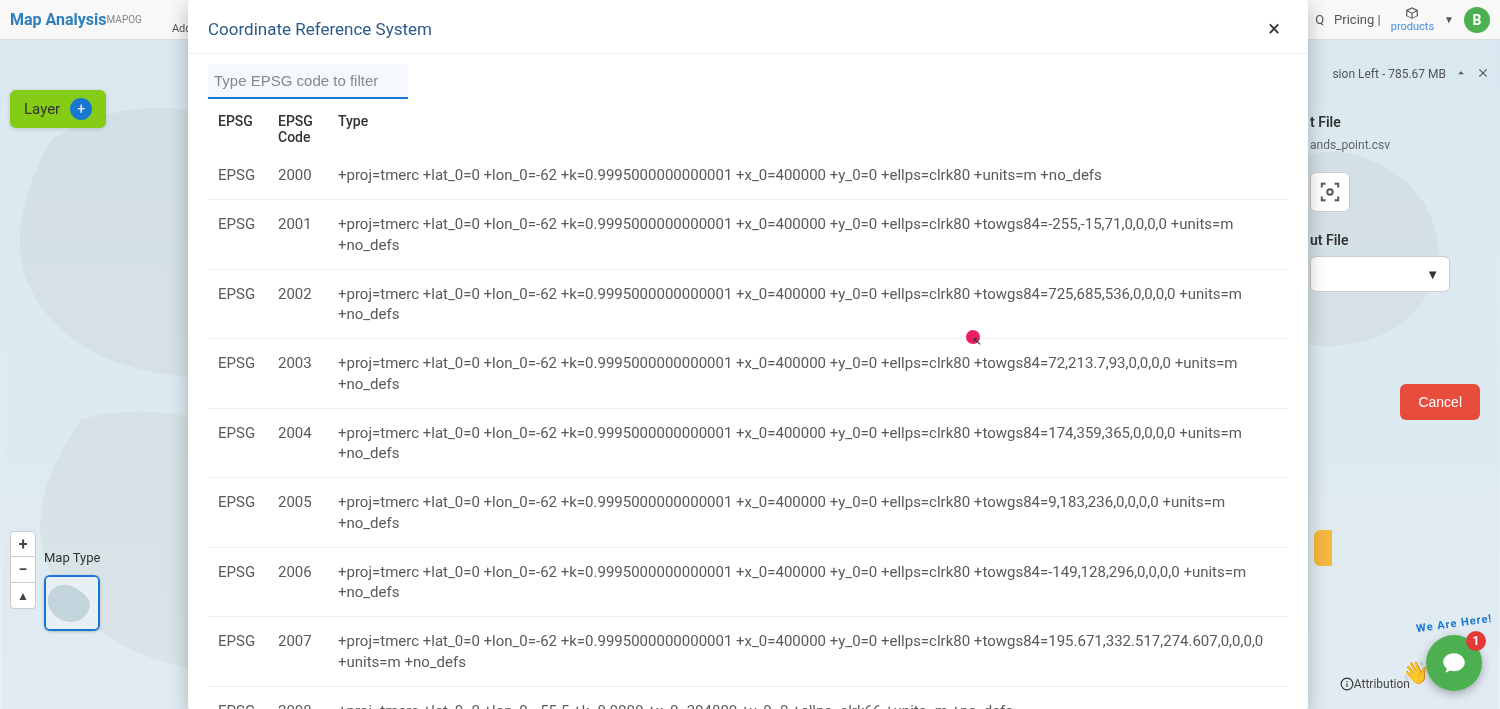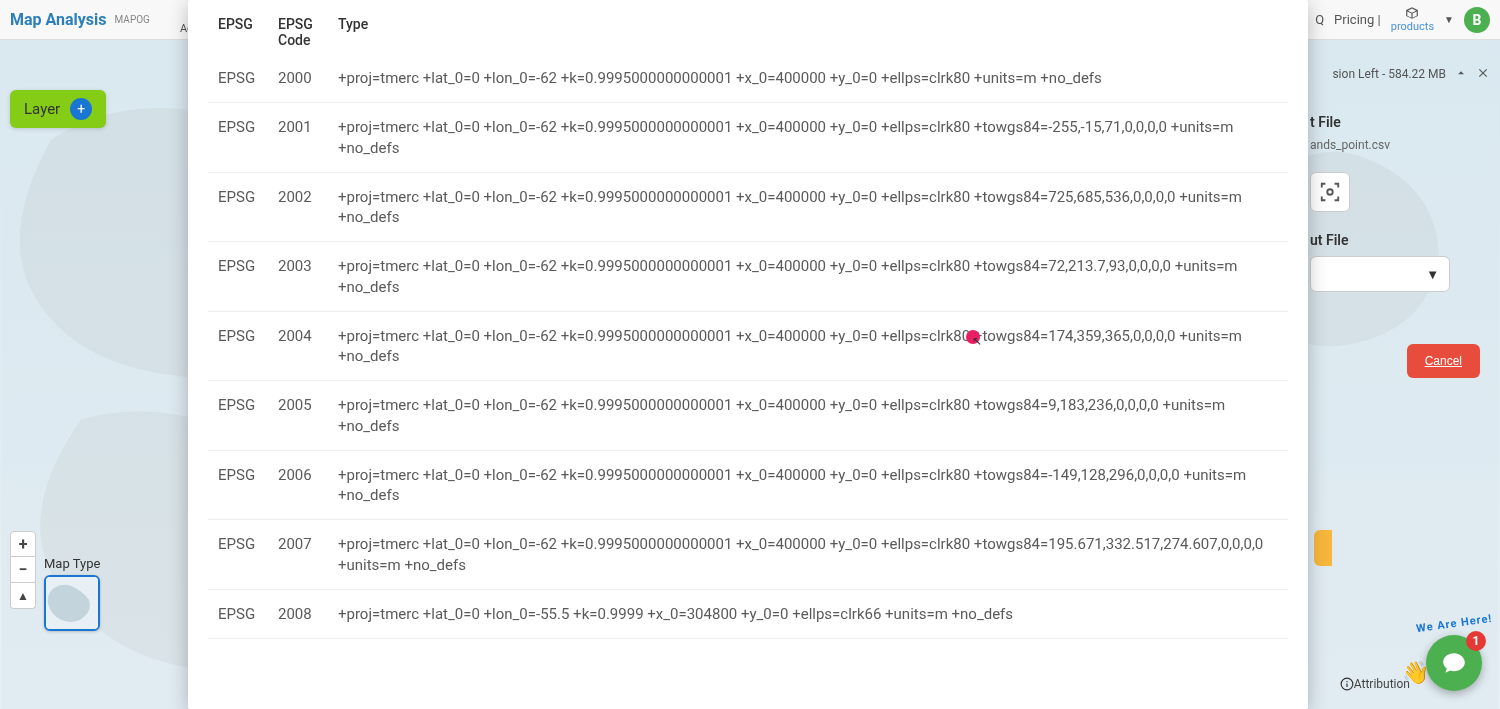--- a/index.html
+++ b/index.html
@@ -1,20 +1,20 @@
 <!DOCTYPE html>
 <html><head>
   <meta charset="utf-8">
   <style>
     * { box-sizing: border-box; margin: 0; padding: 0; }
     body { font-family: -apple-system, BlinkMacSystemFont, 'Segoe UI', Roboto, Arial, sans-serif; width: 1500px; height: 709px; overflow: hidden; position: relative; background: #f5f5f5; }
     
     
     .top-header { height: 40px; width: 100%; background: #f8f8f8; display: flex; align-items: center; padding: 0 10px; border-bottom: 1px solid #ddd; position: relative; z-index: 1; }
-    .logo { font-weight: bold; color: #2c7fb8; font-size: 16px; margin-right: 8px; }
+    .logo { font-weight: bold; color: #2c7fb8; font-size: 16px; margin-right: 0; }
     .logo-sub { font-size: 10px; color: #888; margin-right: 20px; }
     .header-item { display: flex; flex-direction: column; align-items: center; margin: 0 10px; font-size: 11px; color: #555; cursor: pointer; }
     .header-item-icon { font-size: 14px; color: #4a90d9; }
     .spacer { flex: 1; }
     .top-right { display: flex; align-items: center; gap: 10px; font-size: 13px; color: #555; }
     .products { font-size: 11px; color: #4a90d9; text-align: center; }
     .products svg { display: block; margin: 0 auto; }
     .user-badge { width: 26px; height: 26px; border-radius: 50%; background: #4caf50; color: white; display: flex; align-items: center; justify-content: center; font-weight: bold; font-size: 14px; }
     .dropdown-arrow { font-size: 10px; color: #555; }
 
@@ -30,32 +30,32 @@
     .layer-panel { position: absolute; top: 90px; left: 10px; background: #84cc16; border-radius: 6px; padding: 8px 14px; display: flex; align-items: center; gap: 10px; box-shadow: 0 1px 4px rgba(0,0,0,0.15); z-index: 2; }
     .layer-panel-label { font-size: 15px; color: #333; }
     .add-layer-btn { width: 22px; height: 22px; border-radius: 50%; background: #1976d2; color: white; display: flex; align-items: center; justify-content: center; font-size: 14px; cursor: pointer; }
 
     
     .zoom-controls { position: absolute; left: 10px; bottom: 100px; display: flex; flex-direction: column; gap: 0; z-index: 2; }
     .zoom-btn { width: 26px; height: 26px; background: white; border: 1px solid #ccc; display: flex; align-items: center; justify-content: center; font-size: 16px; font-weight: bold; color: #444; cursor: pointer; }
     .zoom-btn:first-child { border-radius: 4px 4px 0 0; }
     .zoom-btn:nth-child(2) { border-top: none; }
     .zoom-btn:nth-child(3) { border-top: none; border-radius: 0 0 4px 4px; font-size: 12px; }
-    .maptype-panel { position: absolute; left: 44px; bottom: 78px; display: flex; flex-direction: column; gap: 4px; z-index: 2; }
+    .maptype-panel { position: absolute; left: 44px; bottom: 78px; display: flex; flex-direction: column; gap: 10px; z-index: 2; }
     .maptype-label { font-size: 13px; color: #333; }
     .maptype-thumb { width: 56px; height: 56px; border: 2px solid #1976d2; border-radius: 6px; background: #e8f0f5; box-shadow: 0 1px 3px rgba(0,0,0,0.2); display: flex; align-items: center; justify-content: center; overflow: hidden; }
     .maptype-thumb svg { width: 100%; height: 100%; }
 
     
     .right-panel { position: absolute; right: 20px; top: 100px; width: 170px; z-index: 2; font-size: 13px; color: #333; }
     .right-panel .section-title { font-weight: 600; margin: 14px 0 8px; font-size: 14px; }
     .right-panel .file-name { color: #666; font-size: 12px; margin-bottom: 20px; }
     .scan-btn { width: 40px; height: 40px; border: 1px solid #ccc; border-radius: 6px; display: flex; align-items: center; justify-content: center; margin: 20px 0; cursor: pointer; background: white; }
     .select-box { width: 140px; height: 36px; border: 1px solid #ccc; border-radius: 6px; display: flex; align-items: center; justify-content: flex-end; padding: 0 10px; background: white; cursor: pointer; margin-top: 8px; }
-    .cancel-btn { padding: 10px 18px; background: #e74c3c; color: white; border-radius: 6px; border: none; font-size: 12px; cursor: pointer; margin-top: 52px; float: right; text-decoration: underline; }
+    .cancel-btn { padding: 10px 18px; background: #e74c3c; color: white; border-radius: 6px; border: none; font-size: 14px; cursor: pointer; margin-top: 92px; float: right; }
     .yellow-edge { position: absolute; right: 168px; bottom: 143px; width: 18px; height: 36px; background: #f6b73c; border-radius: 6px 0 0 6px; z-index: 2; }
 
     
     .modal { position: absolute; top: 0; left: 188px; width: 1120px; background: white; box-shadow: 0 4px 20px rgba(0,0,0,0.25); border-radius: 2px; z-index: 10; height: 709px; overflow: hidden; }
     .modal-header { padding: 14px 20px 10px; display: flex; justify-content: space-between; align-items: center; border-bottom: 1px solid #eee; }
     .modal-title { font-size: 17px; color: #2c5a8a; }
     .modal-close { font-size: 22px; color: #333; cursor: pointer; padding: 2px 8px; }
     .modal-body { padding: 10px 20px; }
     .filter-input { width: 200px; padding: 8px 6px; border: none; border-bottom: 2px solid #1976d2; background: #f5f8fc; font-size: 15px; outline: none; margin-bottom: 8px; color: #555; }
     .filter-input::placeholder { color: #888; }
@@ -104,21 +104,21 @@
           <path fill="#555" d="M12 2L2 7v10l10 5 10-5V7L12 2zm0 2.3L19 8l-7 3.5L5 8l7-3.7zM4 9.5l7 3.5v7l-7-3.5v-7zm16 0v7l-7 3.5v-7l7-3.5z"></path>
         </svg>
       <span>products</span>
     </div>
     <span class="dropdown-arrow">▼</span>
     <div class="user-badge">B</div>
   </div>
 </div>
 
 <div class="sub-bar">
-  <span>sion Left - 584.22 MB</span>
+  <span>sion Left - 785.67 MB</span>
   <span><svg width="14" height="14" viewBox="0 0 24 24">
         <path fill="#555" d="M7 14l5-5 5 5H7z"></path>
       </svg></span>
   <span><svg width="14" height="14" viewBox="0 0 24 24">
         <path fill="#555" d="M19 6.4L17.6 5 12 10.6 6.4 5 5 6.4 10.6 12 5 17.6 6.4 19 12 13.4 17.6 19 19 17.6 13.4 12z"></path>
       </svg></span>
 </div>
 
 <div class="map-area">
   <svg class="map-svg" viewBox="0 0 1500 670">
@@ -162,21 +162,26 @@
   </div>
   <div class="section-title">ut File</div>
   <div class="select-box">
     <span>▼</span>
   </div>
   <button class="cancel-btn">Cancel</button>
 </div>
 <div class="yellow-edge"></div>
 
 <div class="modal">
+  <div class="modal-header">
+    <div class="modal-title">Coordinate Reference System</div>
+    <div class="modal-close">×</div>
+  </div>
   <div class="modal-body">
+    <input class="filter-input" type="text" placeholder="Type EPSG code to filter" style="">
     <table class="epsg-table">
       <thead>
         <tr>
           <th>EPSG</th>
           <th>EPSG Code</th>
           <th>Type</th>
         </tr>
       </thead>
       <tbody id="epsg-tbody">
           <tr>

